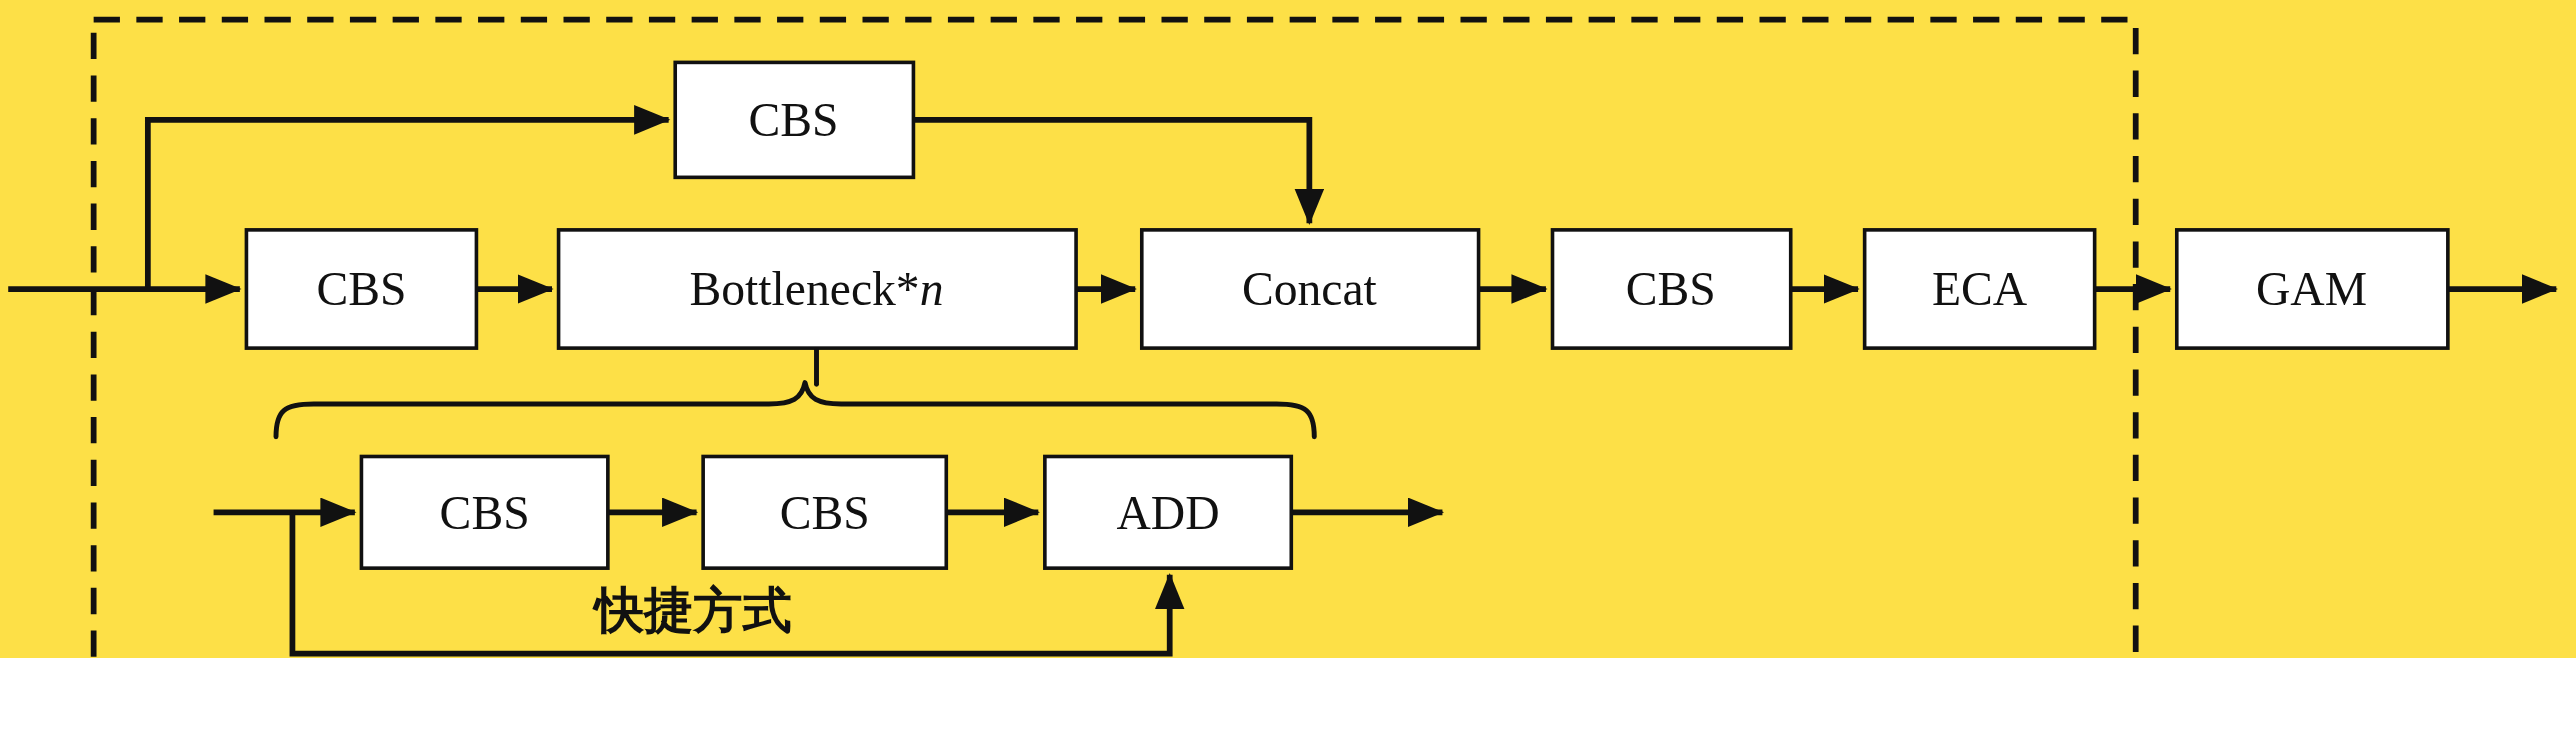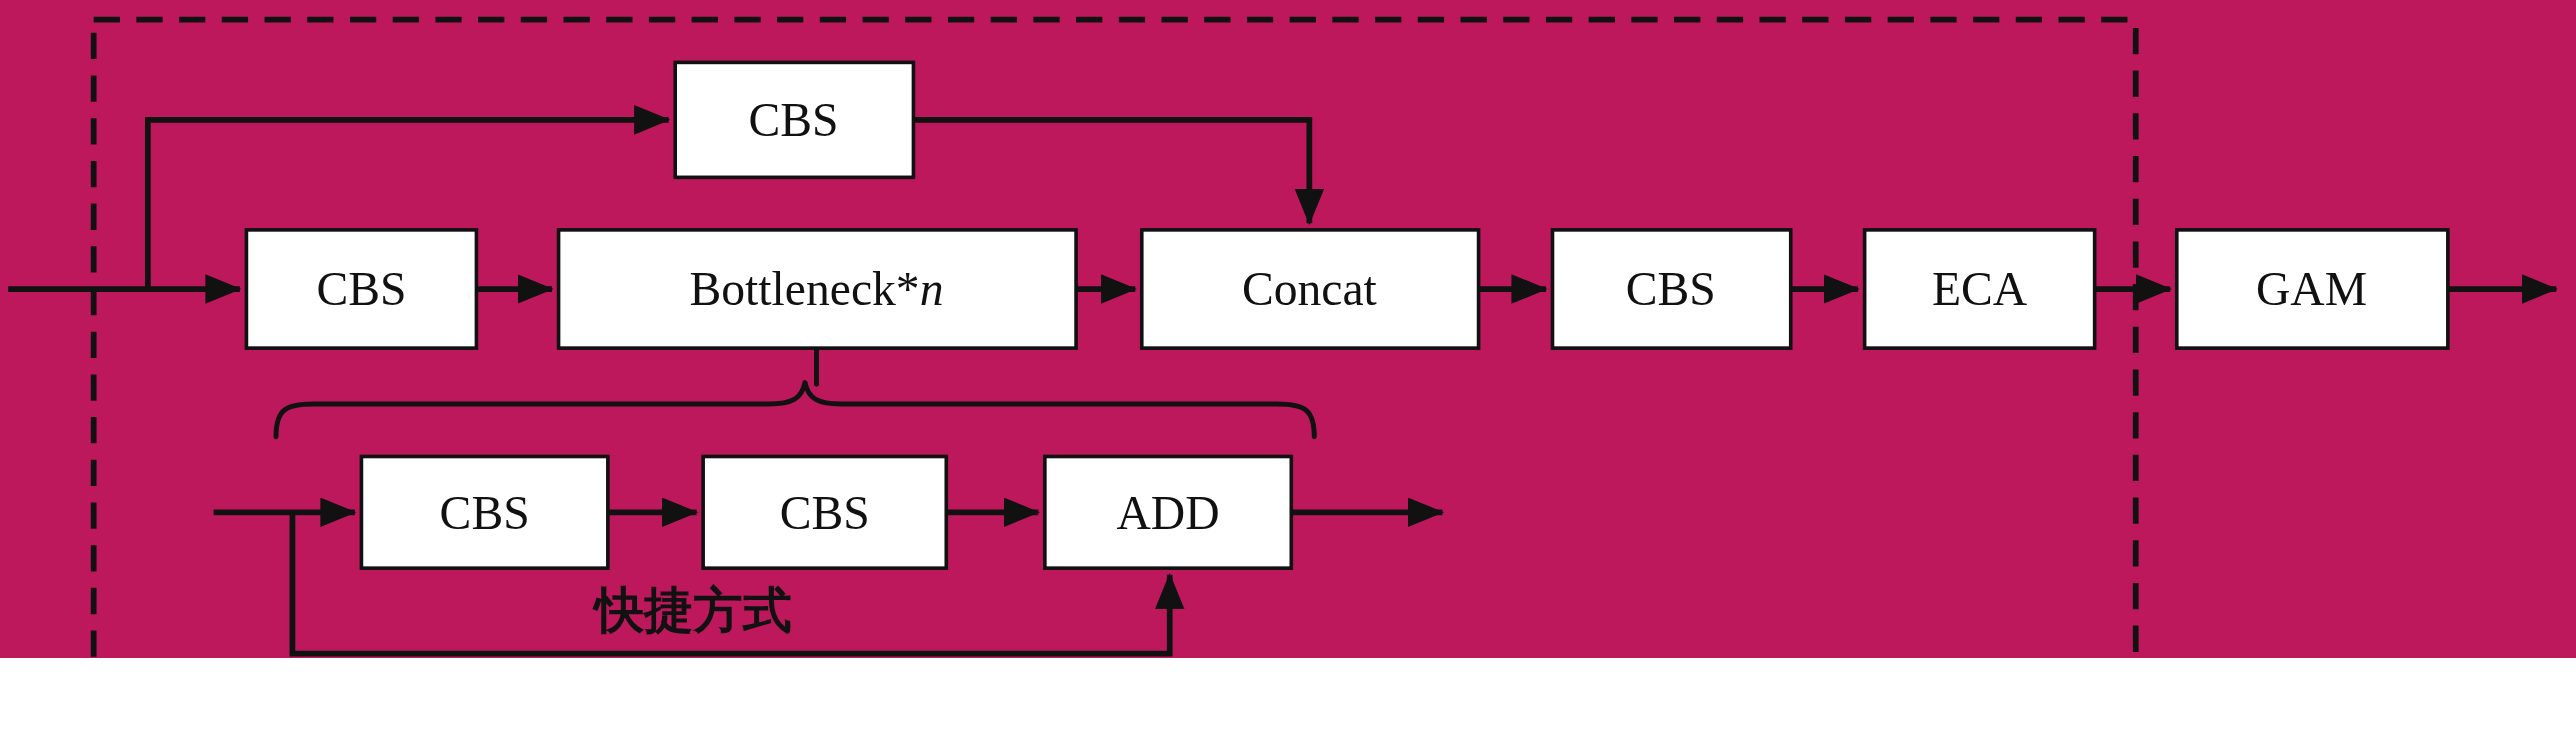--- a/index.html
+++ b/index.html
@@ -4,21 +4,21 @@
 <style>
   html, body {
     margin: 0;
     padding: 0;
     background: #ffffff;
   }
   .stage {
     position: relative;
     width: 2576px;
     height: 658px;
-    background: #be185d;
+    background: #fde047;
     overflow: hidden;
   }
   svg { display: block; }
   .node-rect {
     fill: #ffffff;
     stroke: #111111;
     stroke-width: 2.2;
   }
   .node-label {
     font-family: "Liberation Serif", "DejaVu Serif", serif;

